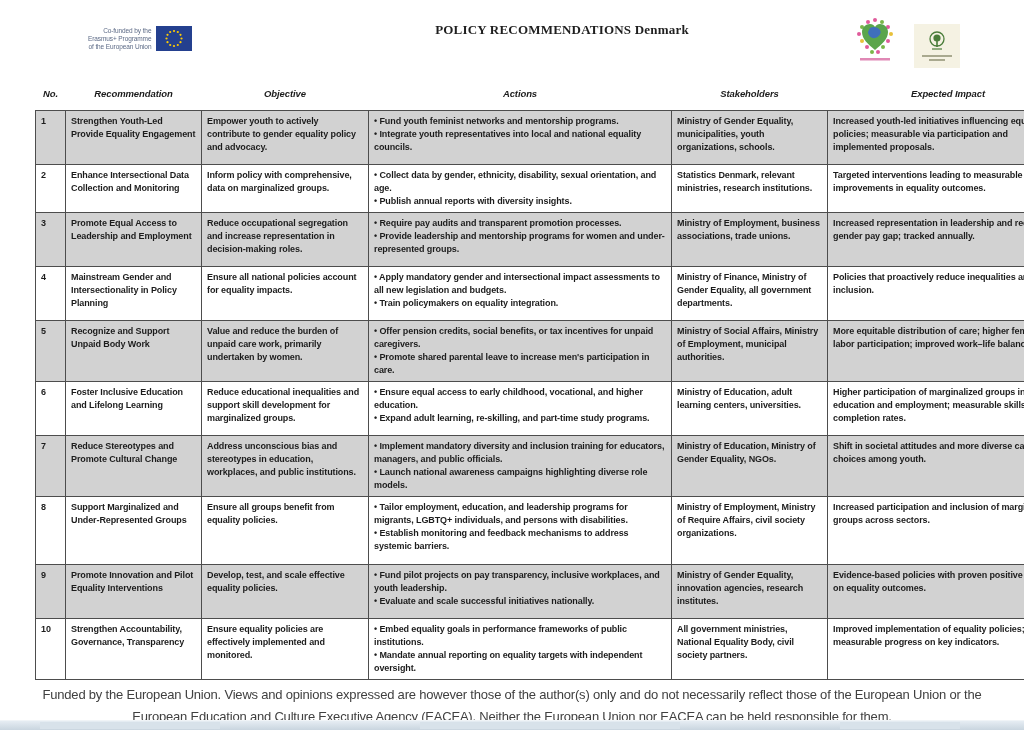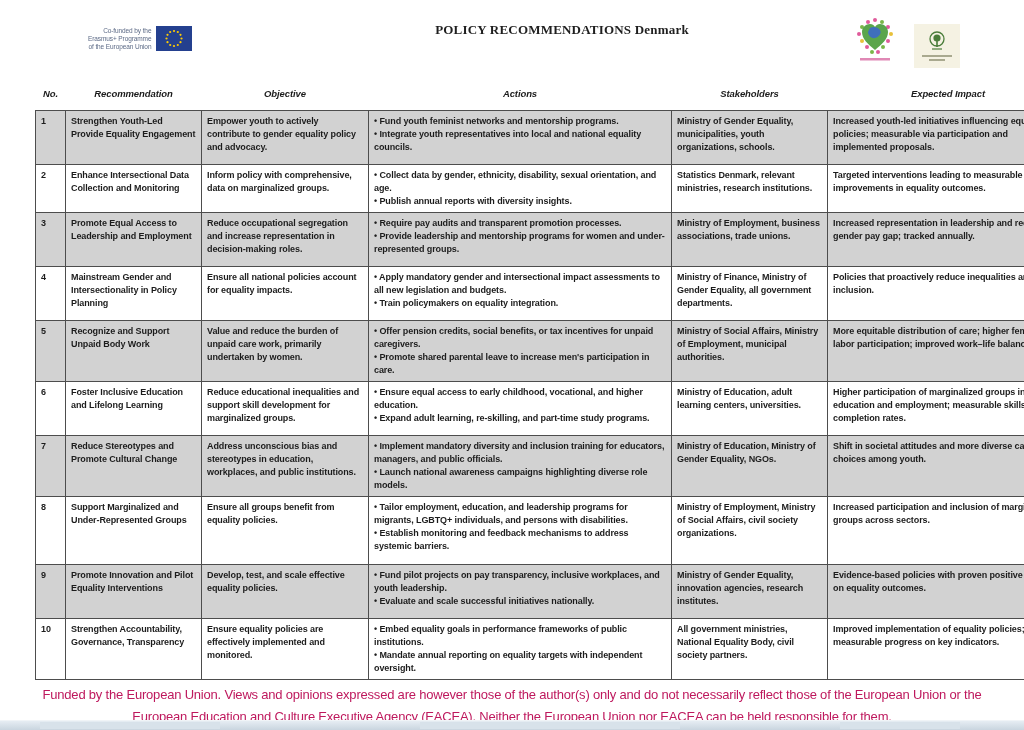--- a/index.html
+++ b/index.html
@@ -31,21 +31,21 @@
         font-size:9px;line-height:13px;letter-spacing:-0.1px;color:#1c1c1c;}
   thead th{font-style:italic;font-weight:bold;text-align:center;font-size:9.5px;
            padding:3px 5px 10px 5px;border:none;background:#fff;}
   tbody td{border:1px solid #4d4d4d;padding:4px 5px;vertical-align:top;font-weight:bold;}
   tbody tr.shaded{background:#d2d2d2;}
   td.cell-no,td.cell-rec{font-weight:bold;}
   .action-line{margin:0;}
 
   
   .footer{position:absolute;top:684px;left:38px;right:38px;text-align:center;
-          font-size:13px;line-height:22px;color:#be185d;letter-spacing:-0.2px;}
+          font-size:13px;line-height:22px;color:#404040;letter-spacing:-0.2px;}
 
   
   .bottom-bar{position:absolute;left:0;bottom:0;width:1024px;height:9px;
               background:linear-gradient(#e6edf3,#c9d5df);border-top:1px solid #f0f4f7;}
   .bottom-bar .seg{position:absolute;top:1px;height:7px;background:#d8e2ea;}
 </style>
 </head>
 <body>
 
 <div class="eu-badge">
@@ -212,21 +212,21 @@
           <td class="cell-impact">Shift in societal attitudes and more diverse career choices among youth.</td>
         </tr>
         <tr style="height: 68px;">
           <td class="cell-no">8</td>
           <td class="cell-rec">Support Marginalized and Under-Represented Groups</td>
           <td class="cell-obj">Ensure all groups benefit from equality policies.</td>
           <td class="cell-actions">
             <div class="action-line">• Tailor employment, education, and leadership programs for migrants, LGBTQ+ individuals, and persons with disabilities.</div>
             <div class="action-line">• Establish monitoring and feedback mechanisms to address systemic barriers.</div>
           </td>
-          <td class="cell-stak">Ministry of Employment, Ministry of Social Affairs, civil society organizations.</td>
+          <td class="cell-stak">Ministry of Employment, Ministry of Require Affairs, civil society organizations.</td>
           <td class="cell-impact">Increased participation and inclusion of marginalized groups across sectors.</td>
         </tr>
         <tr class="shaded" style="height: 54px;">
           <td class="cell-no">9</td>
           <td class="cell-rec">Promote Innovation and Pilot Equality Interventions</td>
           <td class="cell-obj">Develop, test, and scale effective equality policies.</td>
           <td class="cell-actions">
             <div class="action-line">• Fund pilot projects on pay transparency, inclusive workplaces, and youth leadership.</div>
             <div class="action-line">• Evaluate and scale successful initiatives nationally.</div>
           </td>

